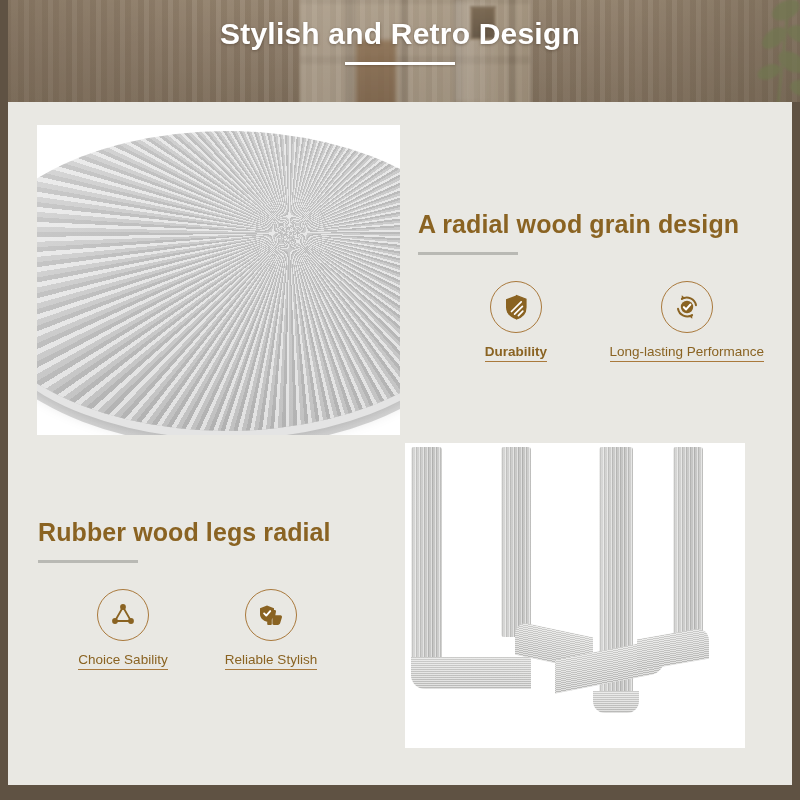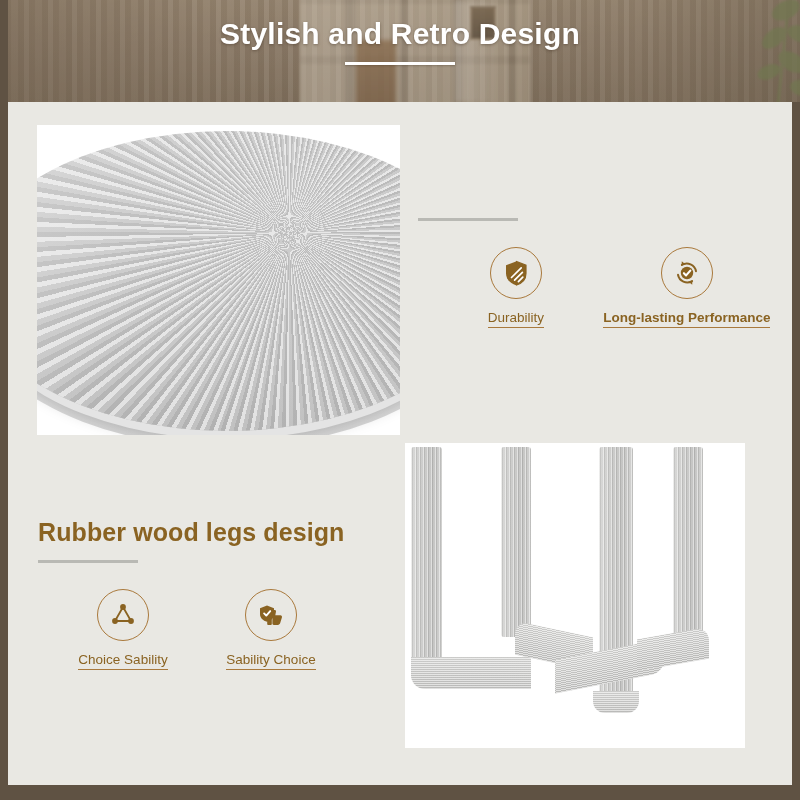--- a/index.html
+++ b/index.html
@@ -132,54 +132,55 @@
     <div class="leg" style="left:96px;top:4px;width:30px;height:190px;"></div>
     <div class="legcap" style="left:110px;top:186px;width:78px;height:34px;border-radius:14px 0 0 0;transform:skewY(12deg);"></div>
     <div class="leg" style="left:194px;top:4px;width:34px;height:252px;"></div>
     <div class="legcap" style="left:150px;top:206px;width:110px;height:34px;border-radius:0 0 14px 0;transform:skewY(-11deg);"></div>
     <div class="leg" style="left:268px;top:4px;width:30px;height:194px;"></div>
     <div class="legcap" style="left:232px;top:190px;width:72px;height:32px;border-radius:0 14px 0 0;transform:skewY(-10deg);"></div>
     <div class="legcap" style="left:188px;top:248px;width:46px;height:22px;border-radius:0 0 12px 12px;"></div>
   </div>
 
   <div class="blk-right">
+    <div class="head">A radial wood grain design</div>
     <div class="head-rule"></div>
     <div class="features">
-      <div class="feat" style="width:118px;margin-left:40px;">
+      <div class="feat" style="width:118px;margin-left:40px;font-weight:bold;">
         <div class="circ">
           <svg width="28" height="28" viewBox="0 0 28 28">
             <path d="M14 2.4 L24 6.2 V14.2 C24 20.3 19.7 24.5 14 26.2 C8.3 24.5 4 20.3 4 14.2 V6.2 Z" fill="#8a6322"></path>
             <g stroke="#ffffff" stroke-width="1.7" stroke-linecap="round">
               <line x1="9.5" y1="18.5" x2="19.2" y2="8.8"></line>
               <line x1="12.6" y1="21.2" x2="20.4" y2="13.4"></line>
               <line x1="16.4" y1="22.6" x2="20.8" y2="18.2"></line>
             </g>
             <path d="M14 2.4 L24 6.2 V14.2 C24 20.3 19.7 24.5 14 26.2" fill="none" stroke="#8a6322" stroke-width="1.2"></path>
           </svg>
         </div>
         <div class="flabel">Durability</div>
       </div>
-      <div class="feat" style="width:190px;margin-left:20px;font-weight:bold;">
+      <div class="feat" style="width:190px;margin-left:20px;">
         <div class="circ">
           <svg width="30" height="30" viewBox="0 0 30 30">
             <circle cx="15" cy="15" r="6.2" fill="#8a6322"></circle>
             <path d="M11.9 15.2 L14.1 17.4 L18.3 12.6" fill="none" stroke="#ffffff" stroke-width="2.1" stroke-linecap="round" stroke-linejoin="round"></path>
             <path d="M24 13.2 A9.4 9.4 0 0 0 9.9 6.9" fill="none" stroke="#8a6322" stroke-width="2" stroke-linecap="round"></path>
             <path d="M6 16.8 A9.4 9.4 0 0 0 20.1 23.1" fill="none" stroke="#8a6322" stroke-width="2" stroke-linecap="round"></path>
             <path d="M9.8 3.2 L9.6 7.4 L13.7 6.6 Z" fill="#8a6322"></path>
             <path d="M20.2 26.8 L20.4 22.6 L16.3 23.4 Z" fill="#8a6322"></path>
           </svg>
         </div>
         <div class="flabel">Long-lasting Performance</div>
       </div>
     </div>
   </div>
 
   <div class="blk-left">
-    <div class="head">Rubber wood legs design</div>
+    <div class="head">Rubber wood legs radial</div>
     <div class="head-rule"></div>
     <div class="features">
       <div class="feat" style="width:130px;margin-left:20px;">
         <div class="circ">
           <svg width="30" height="30" viewBox="0 0 30 30">
             <path d="M15 7 L23 21 L7 21 Z" fill="none" stroke="#8a6322" stroke-width="1.8" stroke-linejoin="round"></path>
             <circle cx="15" cy="7" r="2.9" fill="#8a6322"></circle>
             <circle cx="23" cy="21" r="2.9" fill="#8a6322"></circle>
             <circle cx="7" cy="21" r="2.9" fill="#8a6322"></circle>
           </svg>
@@ -188,21 +189,21 @@
       </div>
       <div class="feat" style="width:130px;margin-left:18px;">
         <div class="circ">
           <svg width="30" height="30" viewBox="0 0 30 30">
             <path d="M11 5.6 L18 8.2 V14 C18 18 15 20.6 11 21.8 C7 20.6 4 18 4 14 V8.2 Z" fill="#8a6322"></path>
             <path d="M8.1 13.4 L10.3 15.6 L14.2 11.1" fill="none" stroke="#ffffff" stroke-width="1.9" stroke-linecap="round" stroke-linejoin="round"></path>
             <rect x="11.2" y="17.6" width="4.6" height="7.4" rx="1" fill="#8a6322"></rect>
             <path d="M17.6 10.4 C18.6 9.6 20 10.1 20 11.4 L19.3 15.2 H24.4 C25.6 15.2 26.3 16.3 25.9 17.4 L24.2 23.1 C23.9 24.2 23 25 21.9 25 H17.8 C17 25 16.4 24.4 16.4 23.6 V17.4 C16.4 16.9 16.6 16.4 17 16 Z" fill="#8a6322"></path>
           </svg>
         </div>
-        <div class="flabel">Sability Choice</div>
+        <div class="flabel">Reliable Stylish</div>
       </div>
     </div>
   </div>
 
   <div class="frame-edge-l"></div>
   <div class="frame-edge-r"></div>
   <div class="frame-edge-b"></div>
 </div>
 
 </body></html>

